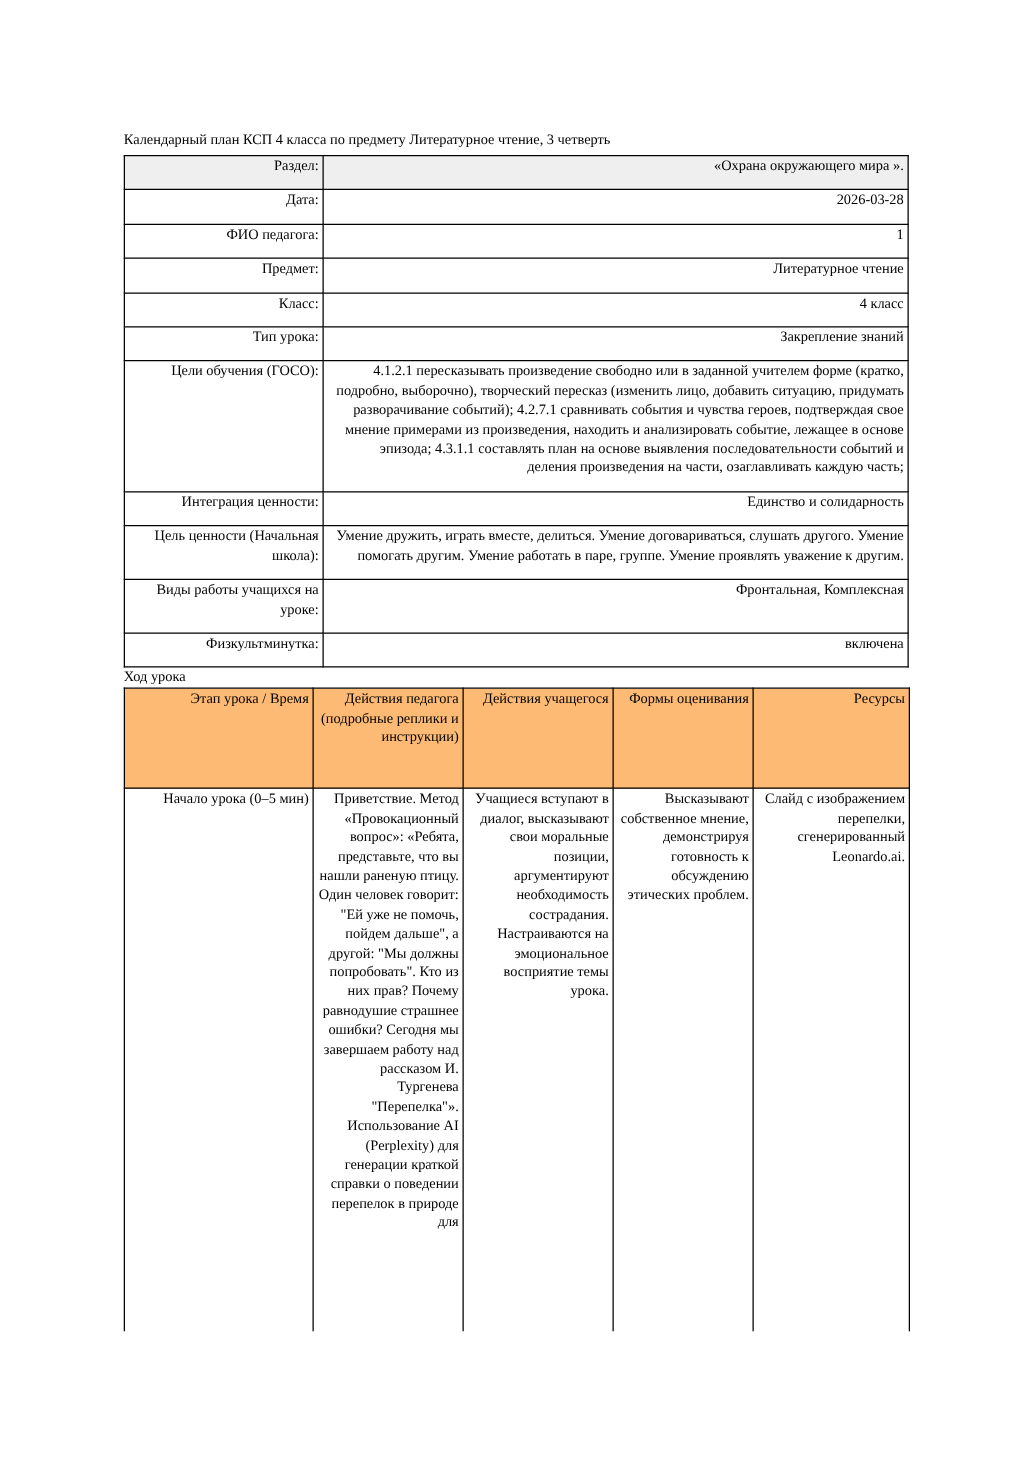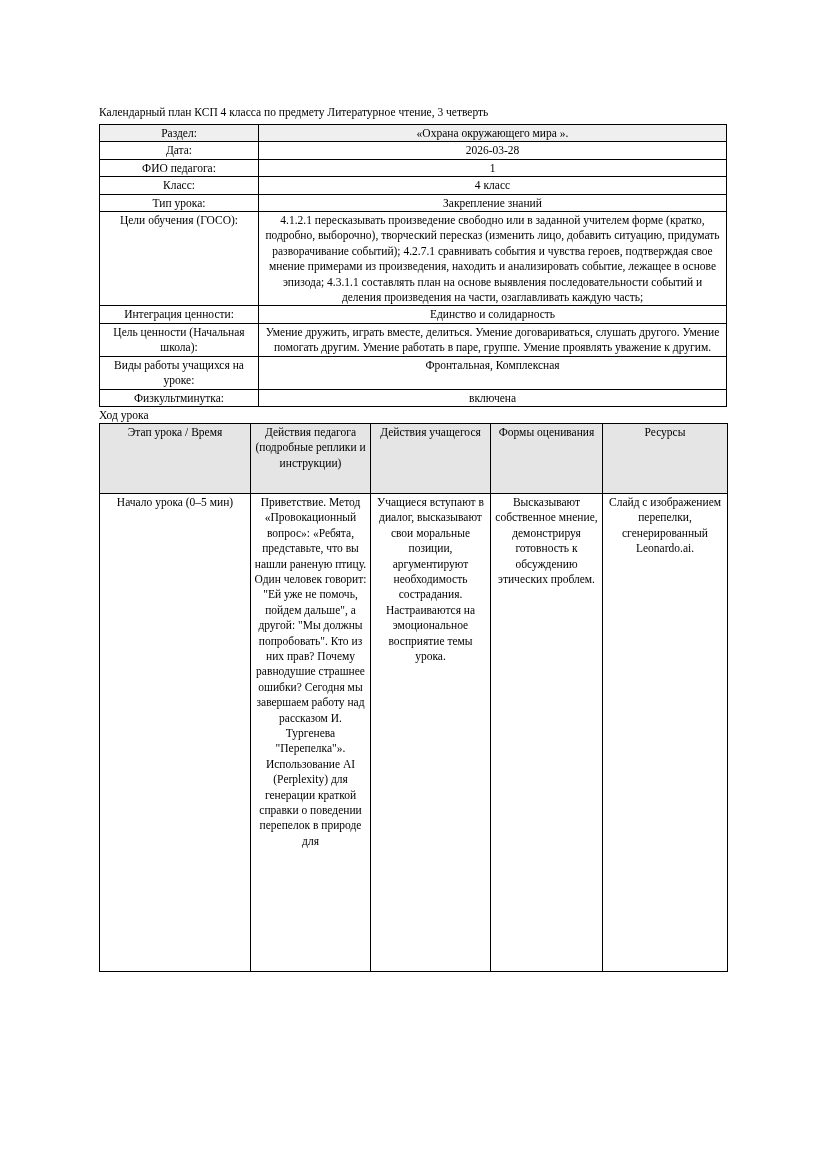--- a/index.html
+++ b/index.html
@@ -30,25 +30,25 @@
   }
   table.grid {
     border-collapse: collapse;
     width: 628px;
     table-layout: fixed;
     border: 1px solid #000000;
   }
   table.grid td,
   table.grid th {
     border: 1px solid #000000;
-    padding: 1px 3px 0 3px;
+    padding: 1px 3px 10px 3px;
     font-size: 11.5px;
     line-height: 15.4px;
     vertical-align: top;
-    text-align: center;
+    text-align: right;
     font-weight: normal;
     word-wrap: break-word;
     overflow-wrap: break-word;
   }
   
   table.info td.label {
     width: 152px;
   }
   table.info tr.shaded td {
     background: #efefef;
@@ -59,21 +59,21 @@
     line-height: 15px;
     margin: 1px 0 0 0;
   }
   
   table.flow col.c1 { width: 151px; }
   table.flow col.c2 { width: 120px; }
   table.flow col.c3 { width: 120px; }
   table.flow col.c4 { width: 112px; }
   table.flow col.c5 { width: 125px; }
   table.flow thead td {
-    background: #e5e5e5;
+    background: #fdba74;
     height: 68px;
   }
   table.flow tbody td {
     height: 476px;
   }
   .clip {
     position: absolute;
     left: 0;
     top: 0;
     width: 827px;
@@ -99,20 +99,24 @@
         <td class="label">Раздел:</td>
         <td>«Охрана окружающего мира ».</td>
       </tr>
       <tr>
         <td class="label">Дата:</td>
         <td>2026-03-28</td>
       </tr>
       <tr>
         <td class="label">ФИО педагога:</td>
         <td>1</td>
+      </tr>
+      <tr>
+        <td class="label">Предмет:</td>
+        <td>Литературное чтение</td>
       </tr>
       <tr>
         <td class="label">Класс:</td>
         <td>4 класс</td>
       </tr>
       <tr>
         <td class="label">Тип урока:</td>
         <td>Закрепление знаний</td>
       </tr>
       <tr>

